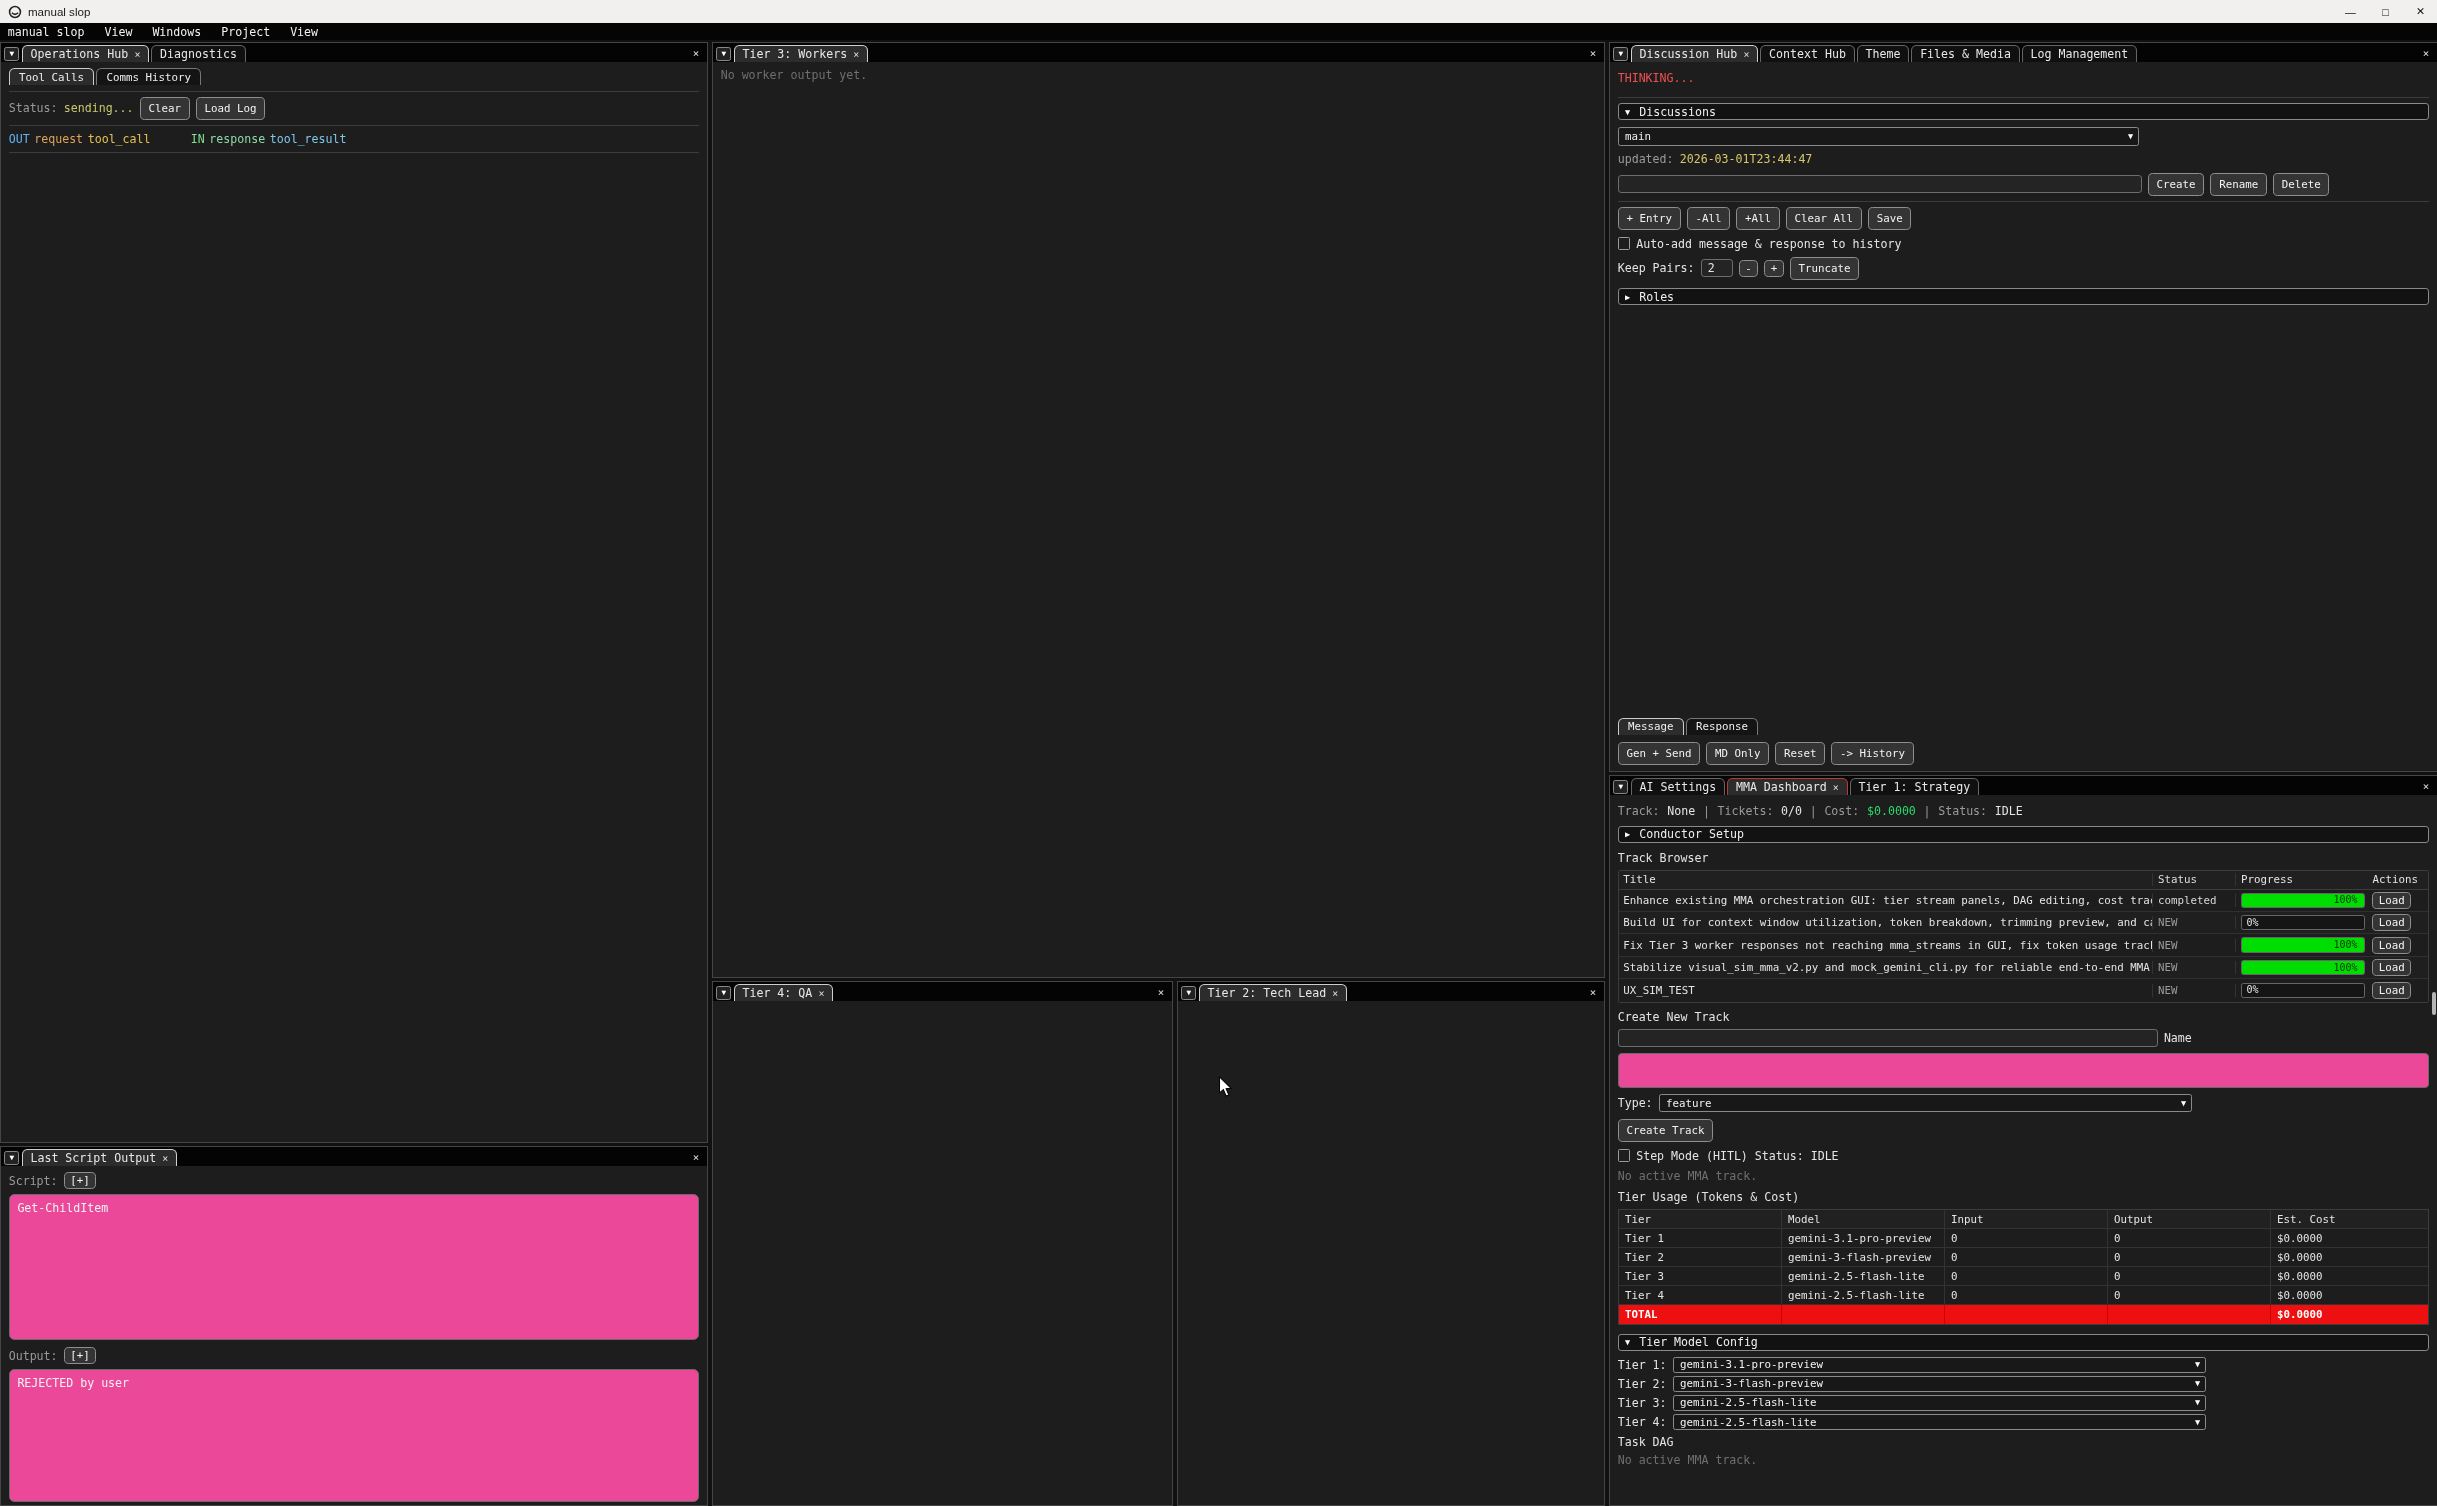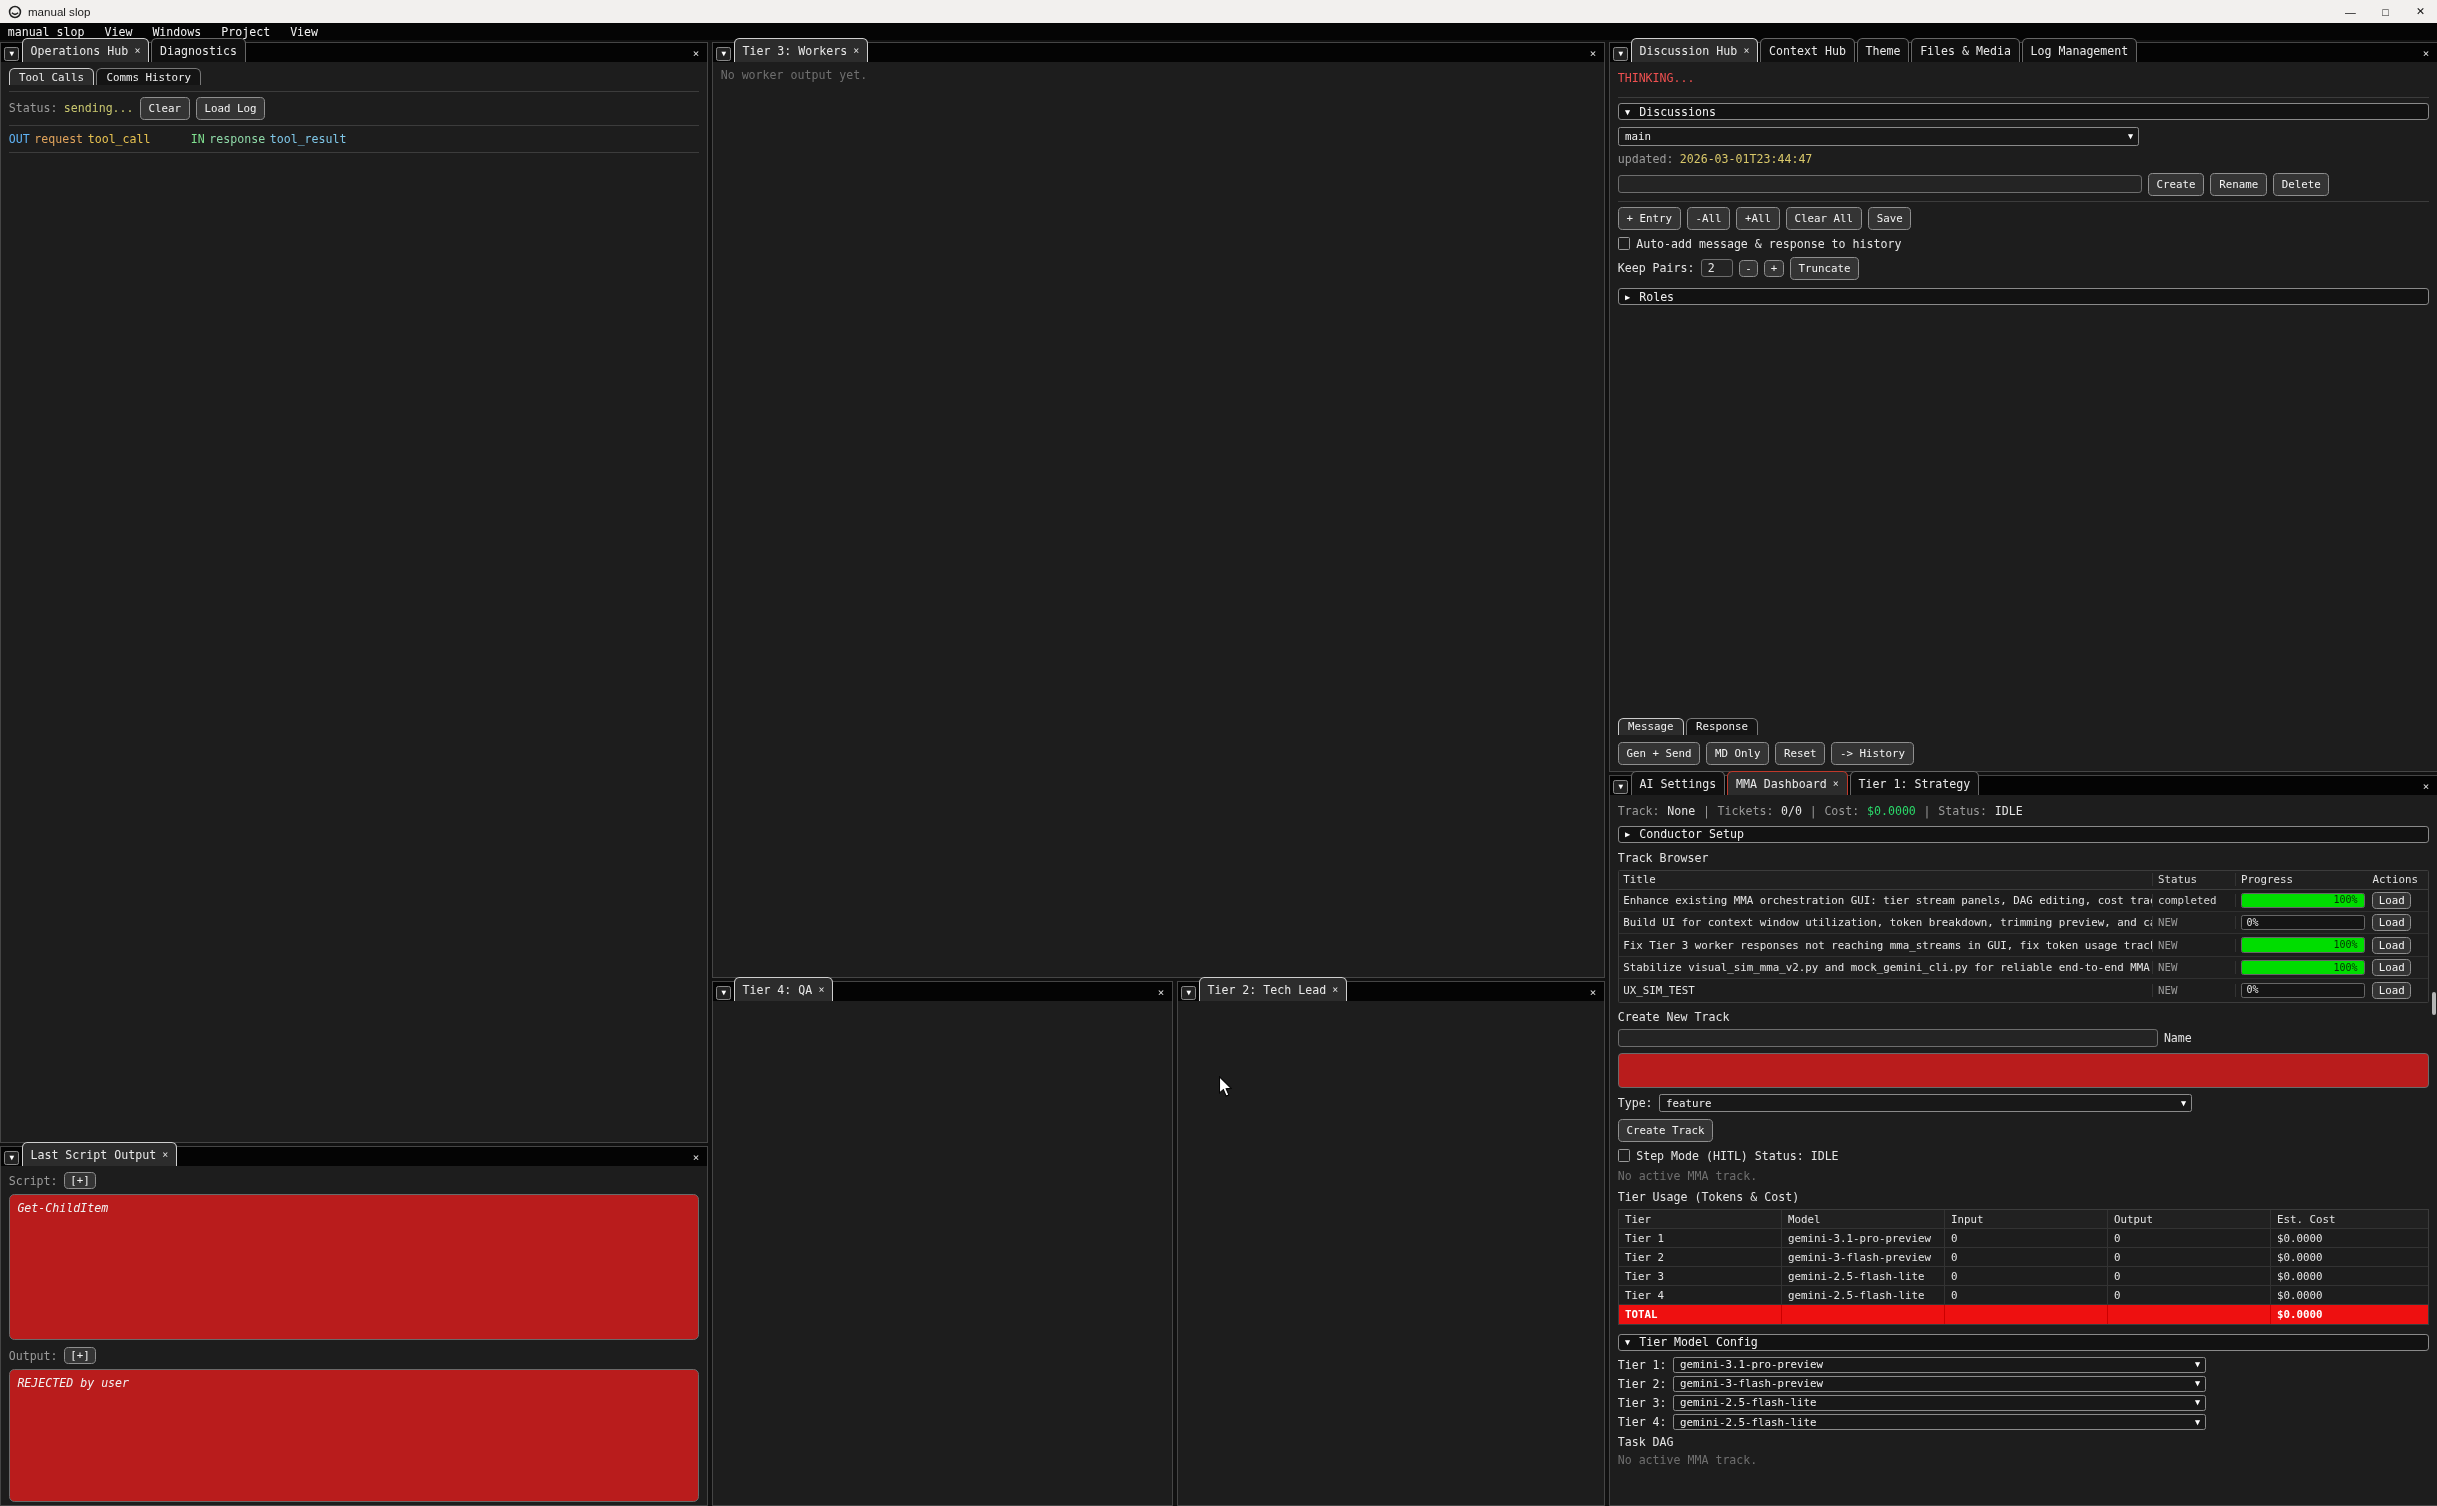--- a/index.html
+++ b/index.html
@@ -14,21 +14,21 @@
   .win-btn { width:35px; height:100%; display:flex; align-items:center; justify-content:center; color:#111; font-size:10.8px; }
   .menubar { position:absolute; left:0; top:23px; width:2438px; height:17px; background:#050505;
     display:flex; align-items:center; gap:20px; padding-left:7.7px; }
   .menu-item { color:#f2f2f2; font-size:11.6px; }
 
   
   .panel { position:absolute; background:#1d1d1d; border:0.8px solid #454545; }
   .tabbar { height:19px; background:#040404; display:flex; align-items:flex-end; gap:2.3px; padding:0 4.6px 0 3.1px; }
   .dock-icon { width:15.4px; height:14.6px; border:0.8px solid #888; border-radius:2.3px; background:#222;
     color:#fff; font-size:7.7px; display:flex; align-items:center; justify-content:center; margin-bottom:0.8px; }
-  .tab { display:flex; align-items:center; gap:6.2px; padding:1.5px 7.7px; height:24px;
+  .tab { display:flex; align-items:center; gap:6.2px; padding:1.5px 7.7px; height:17px;
     border:0.8px solid #666; border-bottom:none; border-radius:5.4px 5.4px 0 0; background:#101010; color:#e8e8e8; font-size:11.6px; white-space:nowrap; }
   .tab.active { background:#2c2c2c; border-color:#cfcfcf; }
   .tab.active.red { border-color:#c0392b; }
   .tab .x { font-size:10px; color:#ddd; }
   .tabbar .bar-x { margin-left:auto; color:#e0e0e0; font-size:10.8px; padding:0 3.1px 2.3px 3.1px; }
   .content { padding:6.2px 7.7px; position:relative; }
 
   .btn { display:inline-flex; align-items:center; padding:1.5px 7.7px; height:23px; background:#343434;
     border:0.8px solid #8f8f8f; border-radius:4.6px; color:#f2f2f2; font-size:10.8px; white-space:nowrap; }
   .btn.small { padding:1.5px 5.4px; height:17px; }
@@ -42,21 +42,21 @@
 
   .section-hdr { border:0.8px solid #8a8a8a; border-radius:3.1px; background:#121212; height:17px;
     display:flex; align-items:center; gap:9.2px; padding:0 6.2px; font-size:11.6px; color:#f0f0f0; }
   .arrow { font-size:8.5px; color:#fff; }
 
   .combo { position:relative; border:0.8px solid #8a8a8a; border-radius:2.3px; background:#181818; height:18.5px;
     display:flex; align-items:center; padding:0 20px 0 6.2px; color:#f0f0f0; font-size:10.8px; }
   .combo .carat { position:absolute; right:4.6px; top:3.1px; font-size:8.5px; color:#fff; }
   .tinput { border:0.8px solid #6e6e6e; border-radius:3.1px; background:#242424; height:18.5px; }
   .checkbox { width:12.3px; height:12.3px; border:0.8px solid #9a9a9a; border-radius:1.5px; background:#1e1e1e; flex:none; }
-  .bigbox { border:0.8px solid #6a6a6a; border-radius:5.4px; background:#b91c1c; padding:6.2px 7.7px; color:#f2f2f2;font-style:italic; }
+  .bigbox { border:0.8px solid #6a6a6a; border-radius:5.4px; background:#ec4899; padding:6.2px 7.7px; color:#f2f2f2; }
 
   
   .thinking { color:#f05050; font-size:11.6px; margin:3.1px 0 6.2px 0; }
   .date-val { color:#d9c86a; }
   .disc-spacer { flex:1; }
   .msg-tabs { display:flex; gap:2.3px; align-items:flex-end; }
   .msg-area { border:0.8px solid #8a8a8a; border-radius:3.1px; background:#2b2b2b; height:108px; padding:4.6px 6.2px; font-size:10.8px; }
 
   
   .statusline { display:flex; gap:7.7px; font-size:11.6px; margin:3.1px 0 7.7px 0; }

